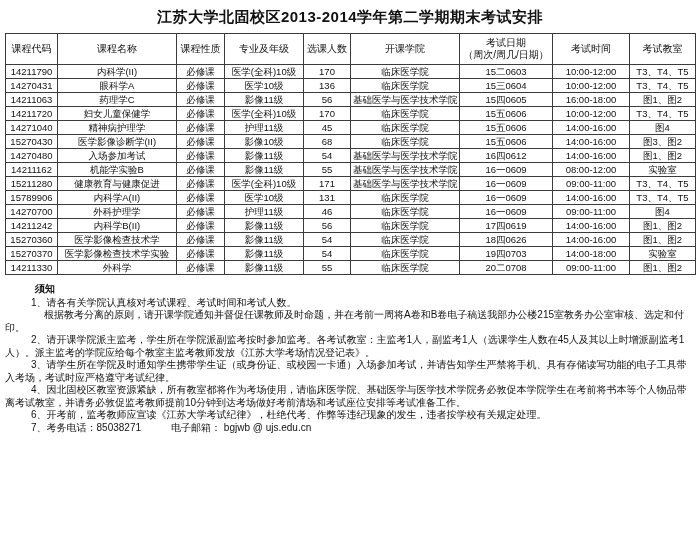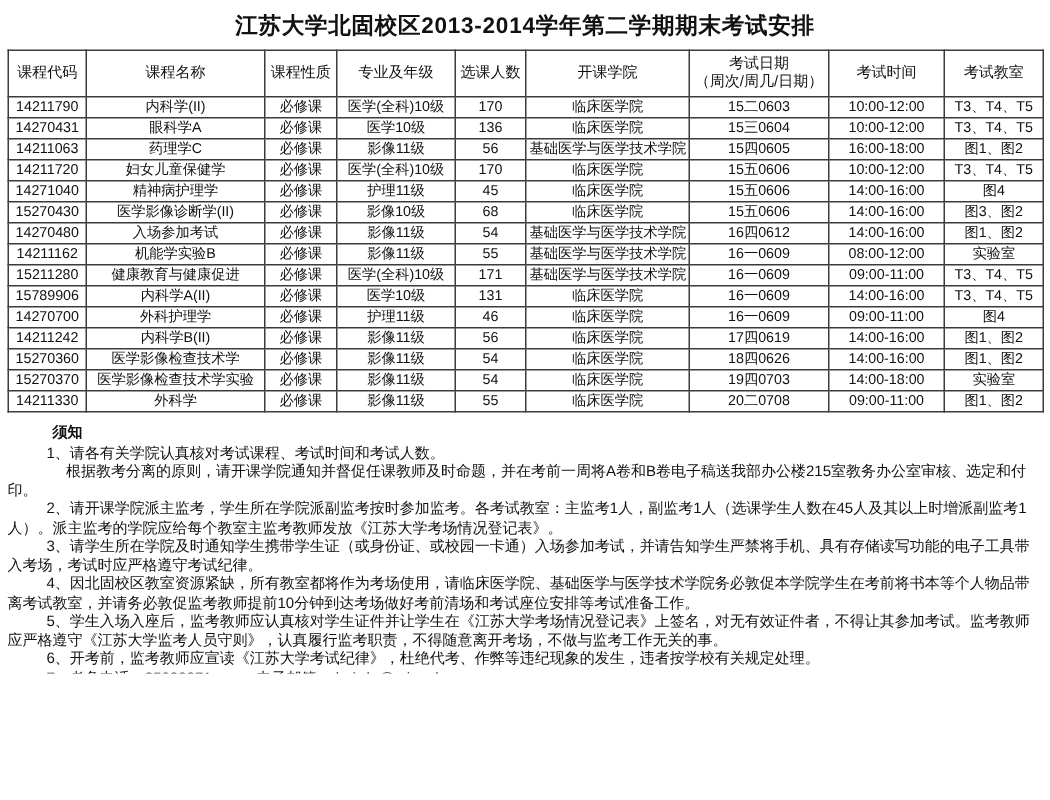--- a/index.html
+++ b/index.html
@@ -280,21 +280,20 @@
   </table>
 
   <div class="notes">
     <div class="notes-heading">须知</div>
     <div id="notes-list">
         <p class="note">1、请各有关学院认真核对考试课程、考试时间和考试人数。</p>
         <p class="note sub">根据教考分离的原则，请开课学院通知并督促任课教师及时命题，并在考前一周将A卷和B卷电子稿送我部办公楼215室教务办公室审核、选定和付印。</p>
         <p class="note">2、请开课学院派主监考，学生所在学院派副监考按时参加监考。各考试教室：主监考1人，副监考1人（选课学生人数在45人及其以上时增派副监考1人）。派主监考的学院应给每个教室主监考教师发放《江苏大学考场情况登记表》。</p>
         <p class="note">3、请学生所在学院及时通知学生携带学生证（或身份证、或校园一卡通）入场参加考试，并请告知学生严禁将手机、具有存储读写功能的电子工具带入考场，考试时应严格遵守考试纪律。</p>
         <p class="note">4、因北固校区教室资源紧缺，所有教室都将作为考场使用，请临床医学院、基础医学与医学技术学院务必敦促本学院学生在考前将书本等个人物品带离考试教室，并请务必敦促监考教师提前10分钟到达考场做好考前清场和考试座位安排等考试准备工作。</p>
-        <p class="note">5、学生入场入座后，监考教师应认真核对学生证件并让学生在《江苏大学考场情况登记表》上签名，对无有效证件者，不得让其参加考试。监考教师应严格遵守《江苏大学监考人员守则》，认真履行监考职责，不得随意离开考场，不做与监考工作无关的事。</p>
         <p class="note">6、开考前，监考教师应宣读《江苏大学考试纪律》，杜绝代考、作弊等违纪现象的发生，违者按学校有关规定处理。</p>
         <p class="note">7、考务电话：85038271　　　电子邮箱： bgjwb @ ujs.edu.cn</p>
       </div>
   </div>
 
 
   <div class="page-info">第 2 页, 共 2 页</div>
 
 </div>
 

